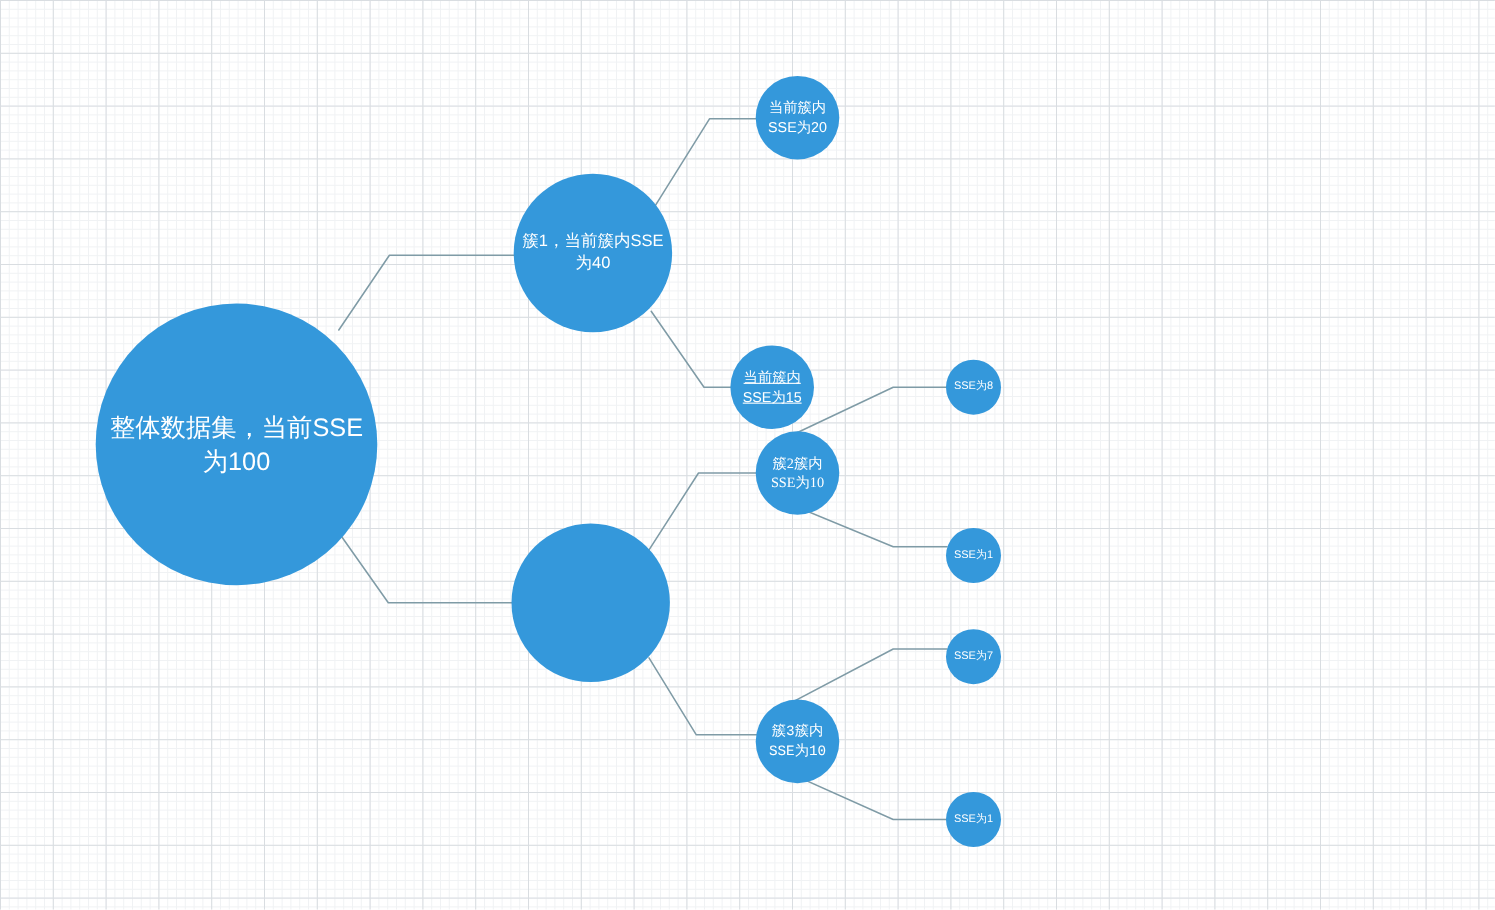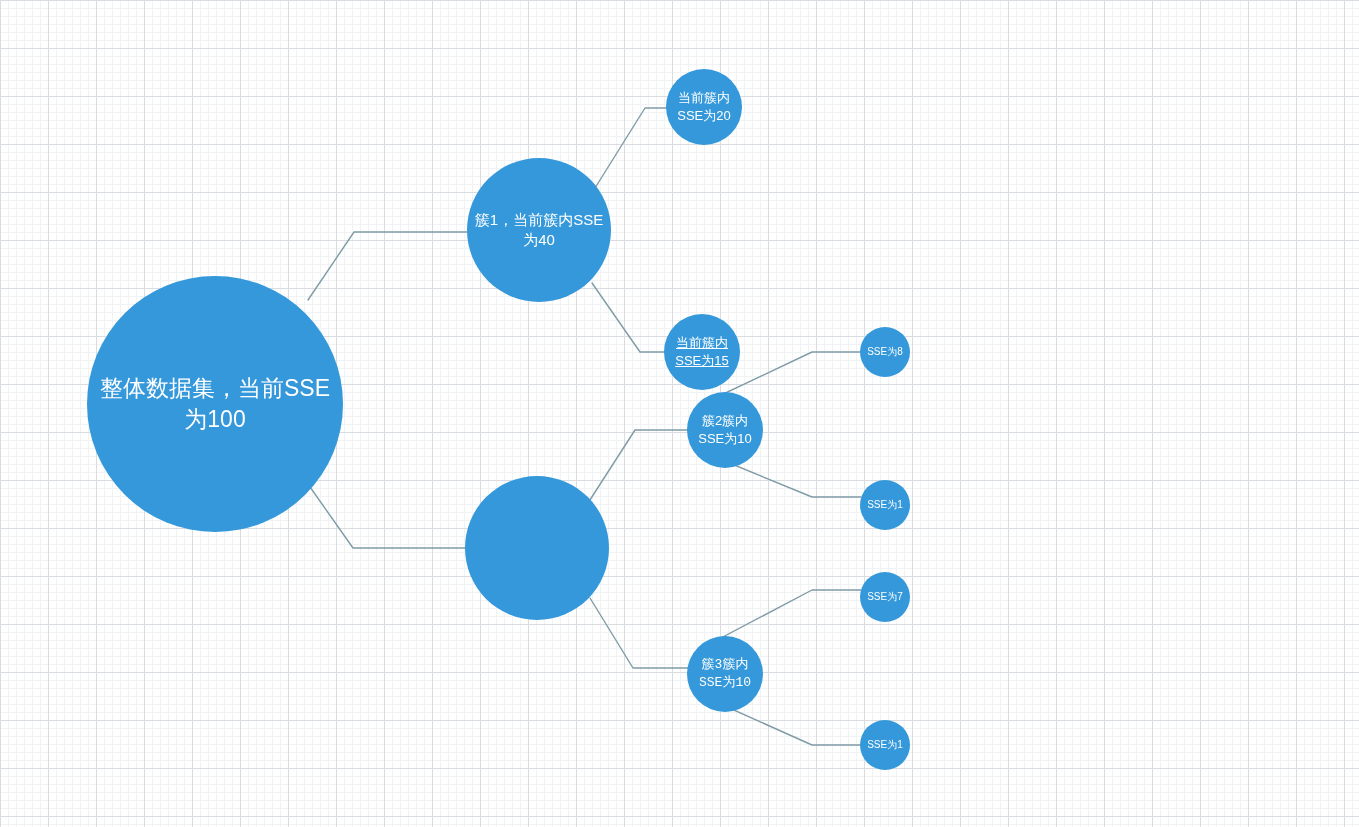--- a/index.html
+++ b/index.html
@@ -78,27 +78,27 @@
   <div id="node-layer">
       <div class="node size-root" style="left: 87px; top: 264px; width: 256px; height: 256px; background: rgb(52, 152, 219); margin-top: 12px;">
         <span class="node-label">整体数据集，当前SSE为100</span>
       </div>
       <div class="node size-l2" style="left: 467px; top: 158px; width: 144px; height: 144px; background: rgb(52, 152, 219);">
         <span class="node-label">簇1，当前簇内SSE为40</span>
       </div>
       <div class="node size-l2" style="left: 465px; top: 476px; width: 144px; height: 144px; background: rgb(52, 152, 219);">
         <span class="node-label"></span>
       </div>
-      <div class="node size-l3" style="left: 666px; top: 69px; width: 76px; height: 76px; background: rgb(52, 152, 219);">
+      <div class="node size-l3" style="left: 687px; top: 69px; width: 76px; height: 76px; background: rgb(52, 152, 219);">
         <span class="node-label">当前簇内SSE为20</span>
       </div>
       <div class="node size-l3" style="left: 664px; top: 314px; width: 76px; height: 76px; background: rgb(52, 152, 219); text-decoration: underline;">
         <span class="node-label">当前簇内SSE为15</span>
       </div>
-      <div class="node size-l3" style="left: 687px; top: 392px; width: 76px; height: 76px; background: rgb(52, 152, 219);">
+      <div class="node size-l3" style="left: 687px; top: 392px; width: 76px; height: 76px; background: rgb(52, 152, 219); font-family: Liberation Serif, serif;">
         <span class="node-label">簇2簇内SSE为10</span>
       </div>
       <div class="node size-l3" style="left: 687px; top: 636px; width: 76px; height: 76px; background: rgb(52, 152, 219); font-family: Liberation Mono, monospace;">
         <span class="node-label">簇3簇内SSE为10</span>
       </div>
       <div class="node size-leaf" style="left: 860px; top: 327px; width: 50px; height: 50px; background: rgb(52, 152, 219);">
         <span class="node-label">SSE为8</span>
       </div>
       <div class="node size-leaf" style="left: 860px; top: 480px; width: 50px; height: 50px; background: rgb(52, 152, 219);">
         <span class="node-label">SSE为1</span>

